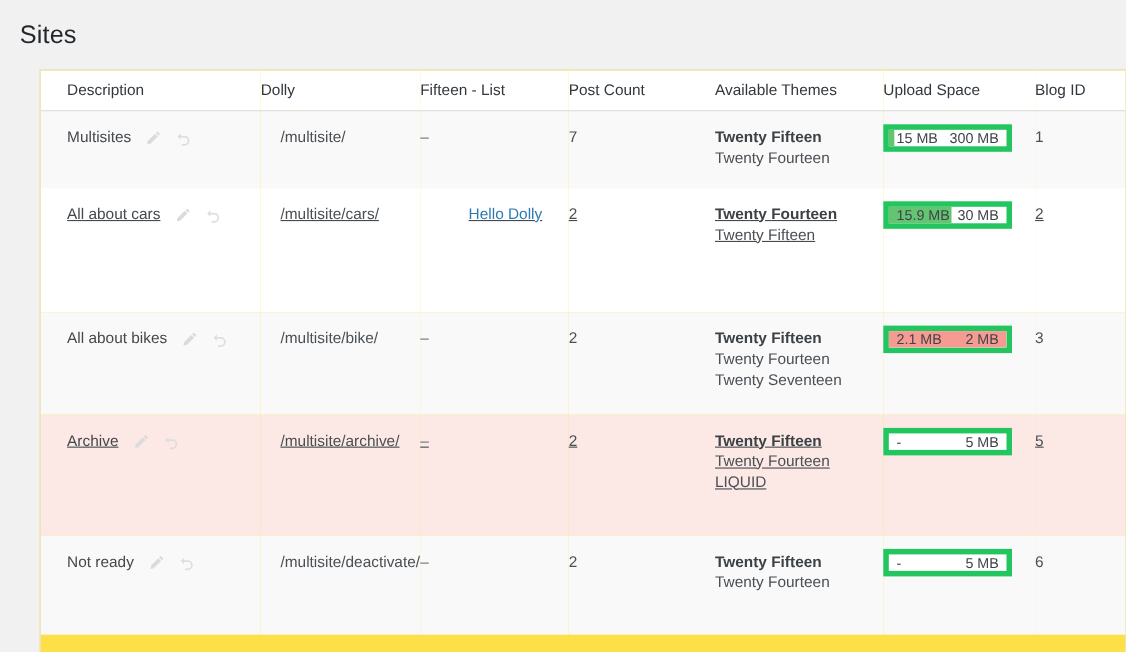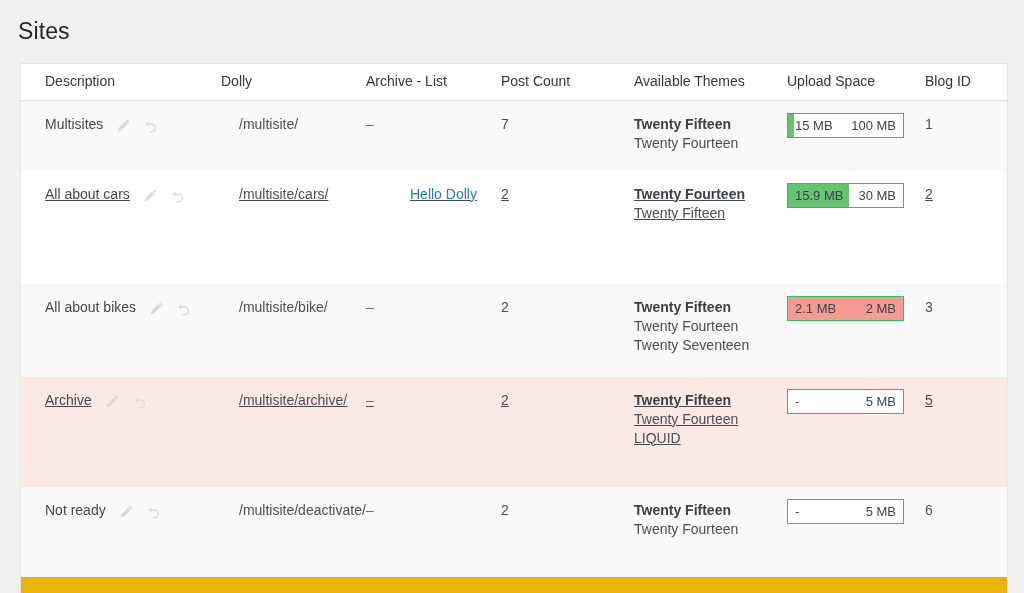--- a/index.html
+++ b/index.html
@@ -19,24 +19,24 @@
     left: 18px; top: 17px;
     font-size: 23px;
     font-weight: 400;
     color: #23282d;
     line-height: 29px;
     letter-spacing: 0.1px;
   }
 
   .table-wrap {
     position: absolute;
-    left: 20px; top: 63px;
+    left: 36px; top: 63px;
     width: 988px;
     height: 530px;
-    background: #eab308;
+    background: #fde047;
     border: 1px solid #e5e5e5;
     border-bottom: none;
     overflow: hidden;
   }
 
   table.sites {
     width: 100%;
     border-collapse: collapse;
     table-layout: fixed;
     font-size: 14px;
@@ -103,21 +103,21 @@
 
   .themes-list { line-height: 19px; }
   .theme-active { font-weight: bold; color: #3c4146; }
   .theme-item { color: #4a4f54; }
 
   
   .quota {
     position: relative;
     width: 117px;
     height: 25px;
-    border: 1px solid #22c55e;
+    border: 5px solid #22c55e;
     background: #ffffff;
     overflow: hidden;
     margin-top: -2px;
   }
   .quota .fill {
     position: absolute;
     left: 0; top: 0; bottom: 0;
     background: #64c472;
   }
   .quota.over .fill { background: #f79a92; }
@@ -150,21 +150,21 @@
           <col class="c-plug">
         <col class="c-posts">
           <col class="c-themes">
           <col class="c-upload">
           <col class="c-blog">
       </colgroup>
       <thead>
         <tr>
           <th class="first">Description</th>
           <th>Dolly</th>
-          <th>Archive - List</th>
+          <th>Fifteen - List</th>
           <th>Post Count</th>
           <th>Available Themes</th>
           <th>Upload Space</th>
           <th>Blog ID</th>
         </tr>
       </thead>
       <tbody id="tbody">
           <tr class="row-alt" style="height: 70px;">
             <td class="first">
               <div class="desc-cell">
@@ -190,21 +190,21 @@
               <div class="themes-list">
                 <div class="theme-active">Twenty Fifteen</div>
                 <div class="theme-item">Twenty Fourteen</div>
               </div>
             </td>
             <td>
               <div class="quota">
                 <div class="fill" style="width: 5%;"></div>
                 <div class="labels">
                   <span class="used">15 MB</span>
-                  <span class="total">100 MB</span>
+                  <span class="total">300 MB</span>
                 </div>
               </div>
             </td>
             <td><span class="blog-num">1</span></td>
           </tr>
           <tr class="row-plain" style="height: 113px;">
             <td class="first">
               <div class="desc-cell">
                 <span class="desc-text">All about cars</span>
                 <span class="row-actions">

